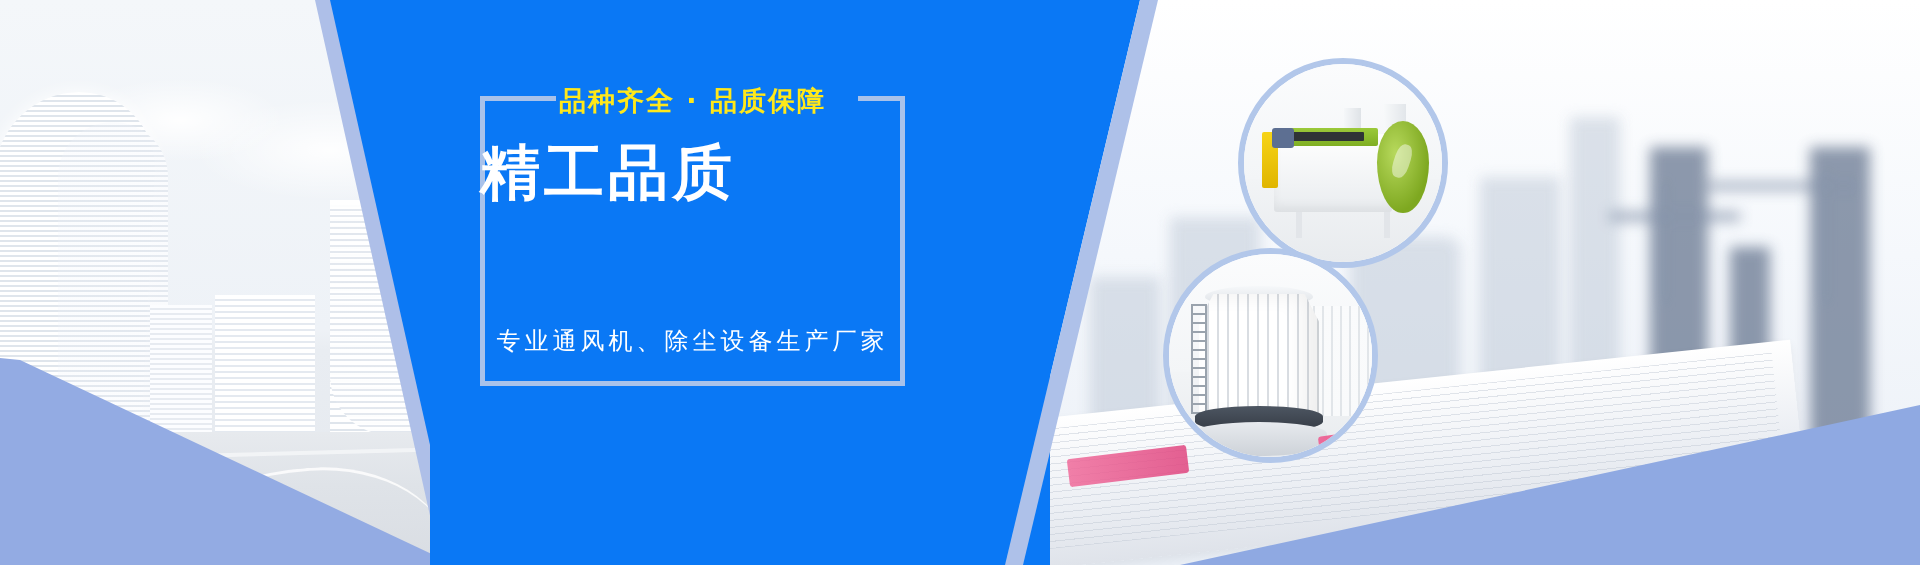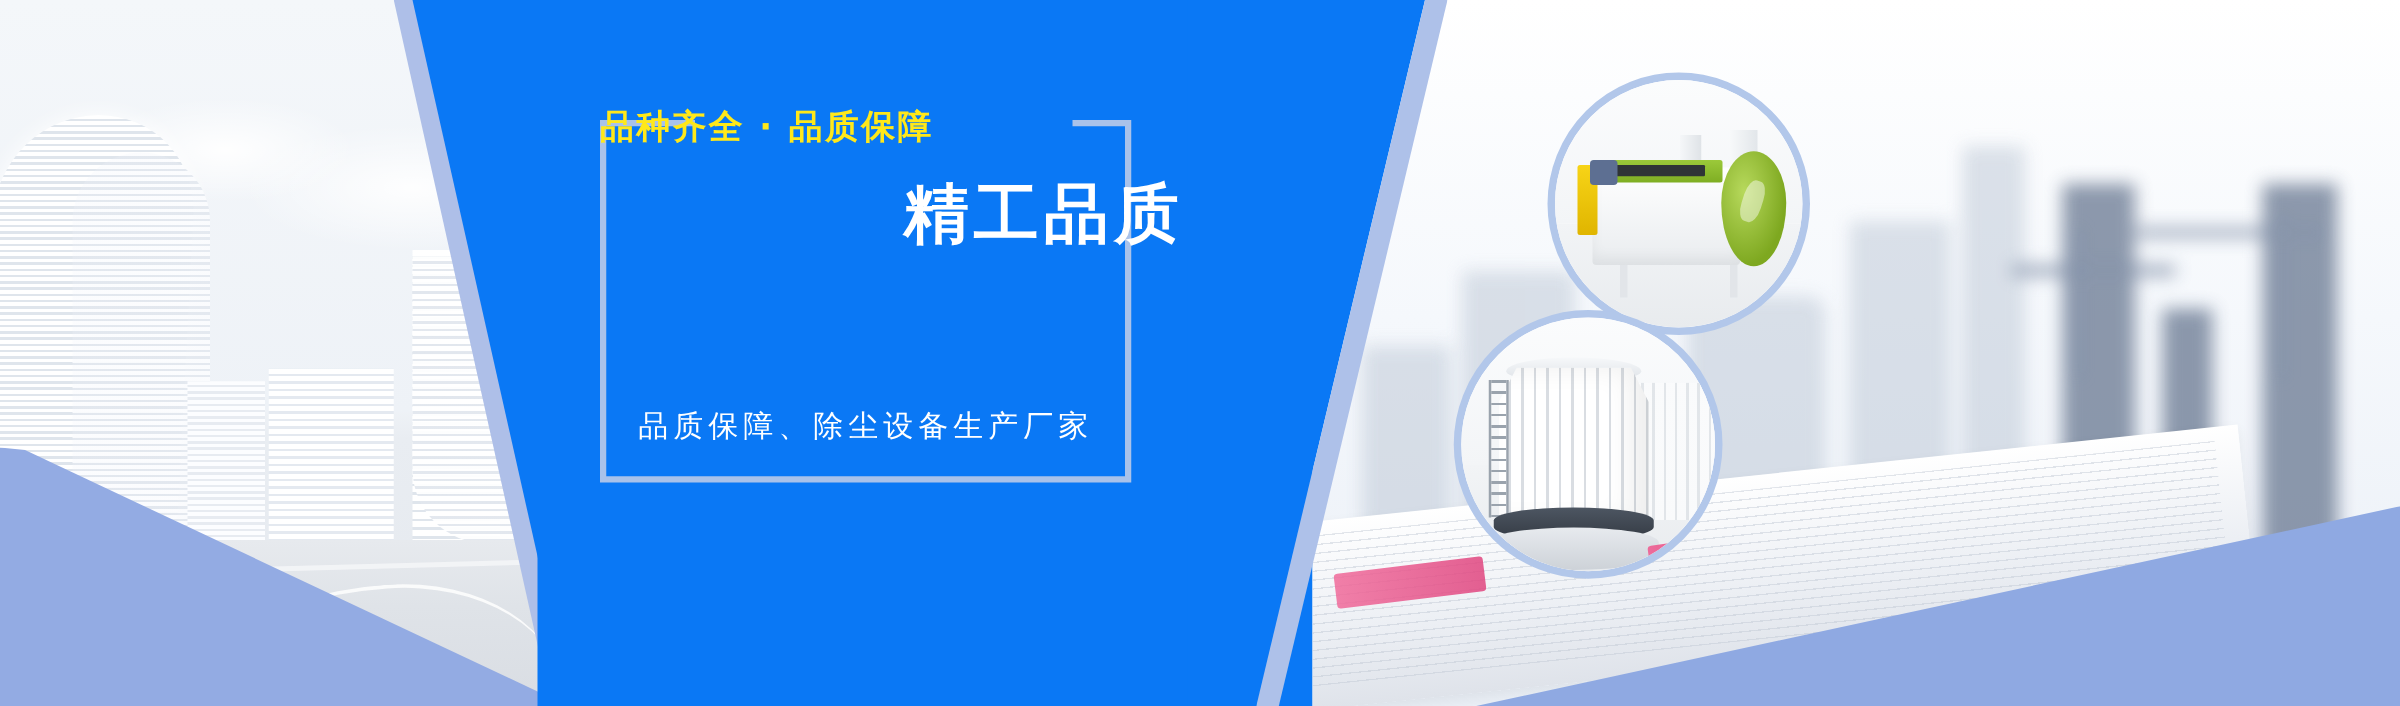--- a/index.html
+++ b/index.html
@@ -122,34 +122,34 @@
     box-sizing:border-box;
   }
   
   .frame-gap{
     position:absolute;left:556px;top:88px;width:302px;height:22px;
     background:#0a78f5;
   }
 
   .eyebrow{
     position:absolute;left:480px;top:83px;width:425px;
-    text-align:left;
+    text-align:center;
     font-size:27px;letter-spacing:2px;
     color:#ffe81a;
     font-weight:700;
     white-space:nowrap;
     font-family:"DejaVu Sans","Liberation Sans",sans-serif;
   }
 
   .headline{
     position:absolute;left:480px;top:128px;width:467px;
-    text-align:right;
+    text-align:left;
     color:#ffffff;
     font-weight:700;
-    font-size:52px;
+    font-size:60px;
     line-height:88px;
     letter-spacing:4px;
     white-space:nowrap;
     font-family:"DejaVu Sans","Liberation Sans",sans-serif;
   }
   .headline .l1,.headline .l2{display:block;}
 
   .tagline{
     position:absolute;left:480px;top:325px;width:425px;
     text-align:center;
@@ -313,21 +313,21 @@
 
   <div class="frame"></div>
   <div class="frame-gap"></div>
 
   <div class="eyebrow">品种齐全 · 品质保障</div>
 
   <div class="headline">
     <span class="l1">精工品质</span>
   </div>
 
-  <div class="tagline">品质保障、除尘设备生产厂家</div>
+  <div class="tagline">专业通风机、除尘设备生产厂家</div>
 
   <div class="right-photo">
     <div class="blur-city">
       <div class="bld" style="left:40px;width:70px;height:170px;"></div>
       <div class="bld" style="left:120px;width:90px;height:230px;"></div>
       <div class="bld" style="left:225px;width:60px;height:150px;"></div>
       <div class="bld" style="left:300px;width:110px;height:210px;border-radius:14px;"></div>
       <div class="bld" style="left:430px;width:80px;height:270px;"></div>
       <div class="bld" style="left:520px;width:50px;height:330px;"></div>
       <div class="bld dark" style="left:600px;width:58px;height:300px;"></div>

